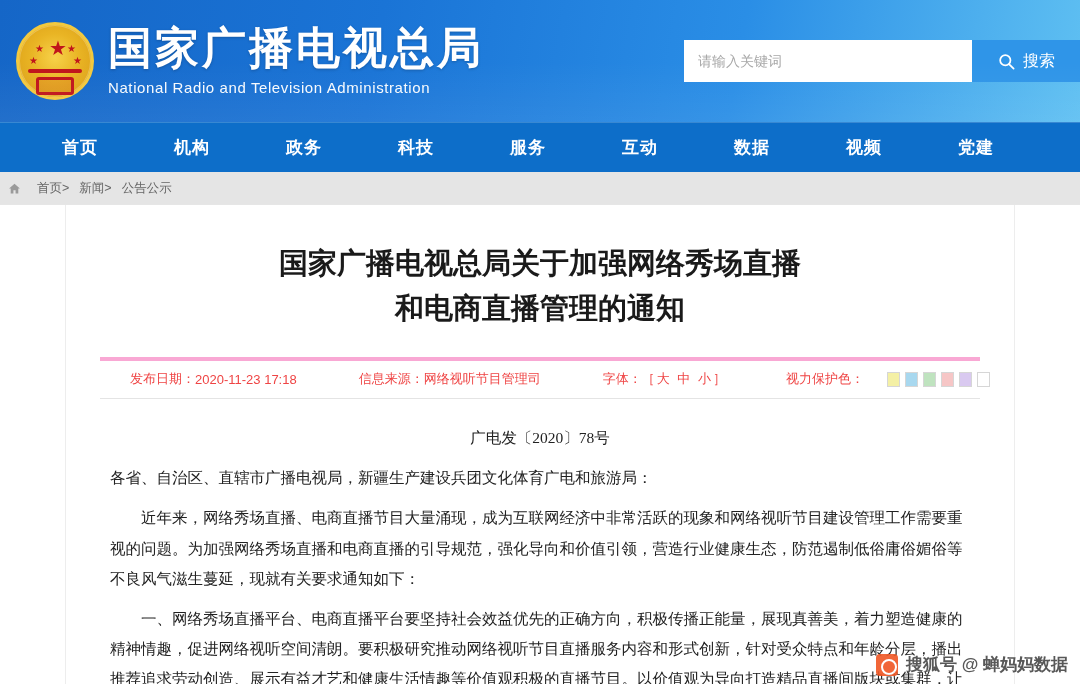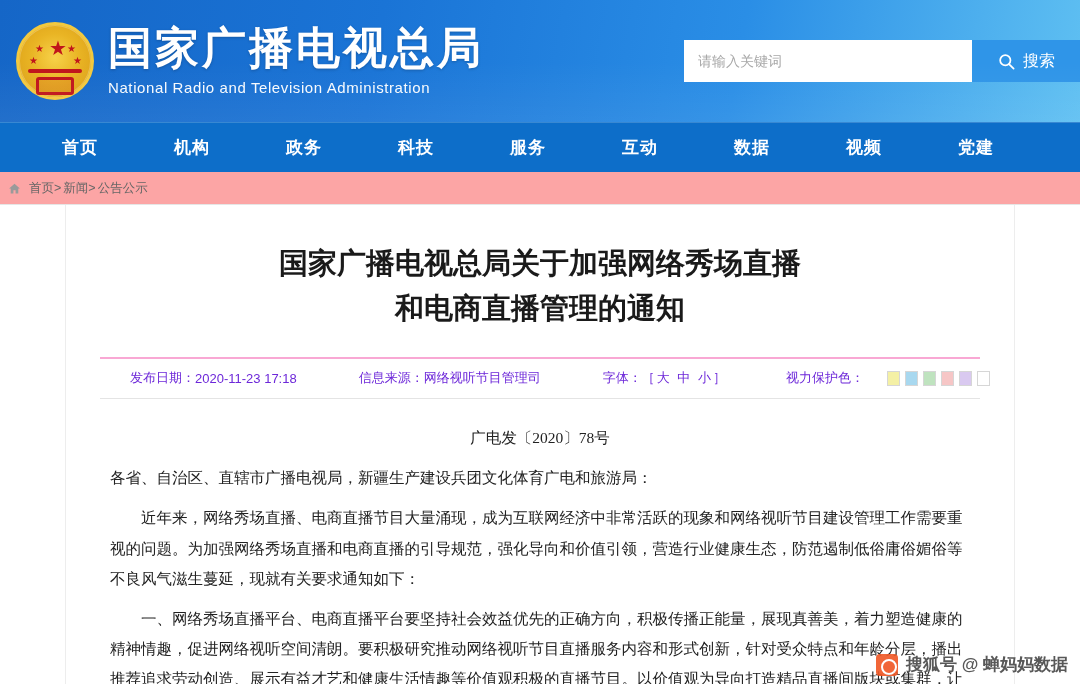--- a/index.html
+++ b/index.html
@@ -151,22 +151,22 @@
   }
 
   
   .breadcrumb {
     height: 32px;
     display: flex;
     align-items: center;
     padding-left: 8px;
     font-size: 12.5px;
     color: #666;
-    background: #fca5a5;
-    gap: 2px;
+    background: #e5e5e5;
+    gap: 10px;
   }
   .home-icon { margin-right: 6px; display: inline-flex; }
   .breadcrumb a { color: #666; text-decoration: none; }
 
   
   .page-body {
     border-top: 1px solid #e6e6e6;
     height: calc(684px - 122px - 50px - 32px);
     display: flex;
     justify-content: center;
@@ -183,27 +183,27 @@
   .doc-title {
     text-align: center;
     font-size: 29px;
     font-weight: bold;
     color: #1a1a1a;
     line-height: 1.55;
     padding: 36px 40px 26px;
     font-family: "Liberation Sans", sans-serif;
   }
   .meta {
-    border-top: 2px solid #f9a8d4;
+    border-top: 4px solid #f9a8d4;
     border-bottom: 1px solid #e4e4e4;
     height: 42px;
     display: flex;
     align-items: center;
     font-size: 13px;
-    color: #6d28d9;
+    color: #ef4444;
     gap: 0;
     padding: 0 6px;
   }
   .meta-cell { display: flex; align-items: center; white-space: nowrap; }
   .meta-cell.c1 { margin-left: 24px; }
   .meta-cell.c2 { margin-left: 62px; }
   .meta-cell.c3 { margin-left: 62px; }
   .meta-cell.c4 { margin-left: 58px; gap: 16px; }
   .font-sizes { letter-spacing: 2px; }
   .swatches { display: inline-flex; gap: 5px; margin-left: 7px; }

